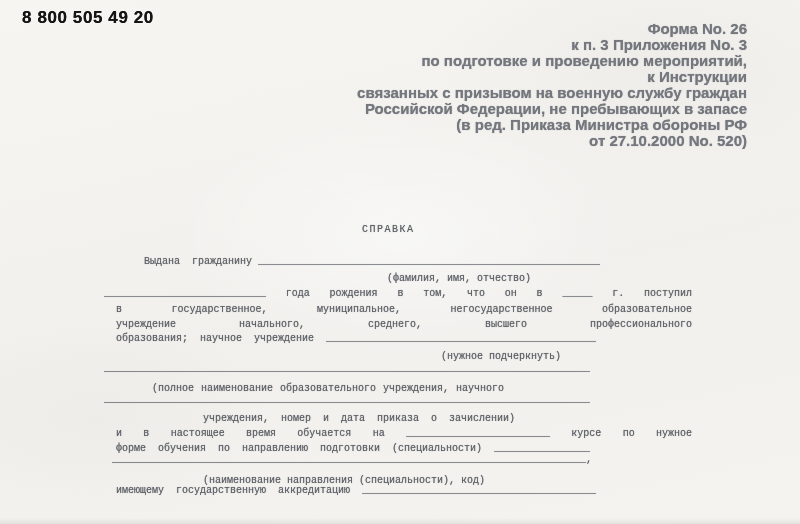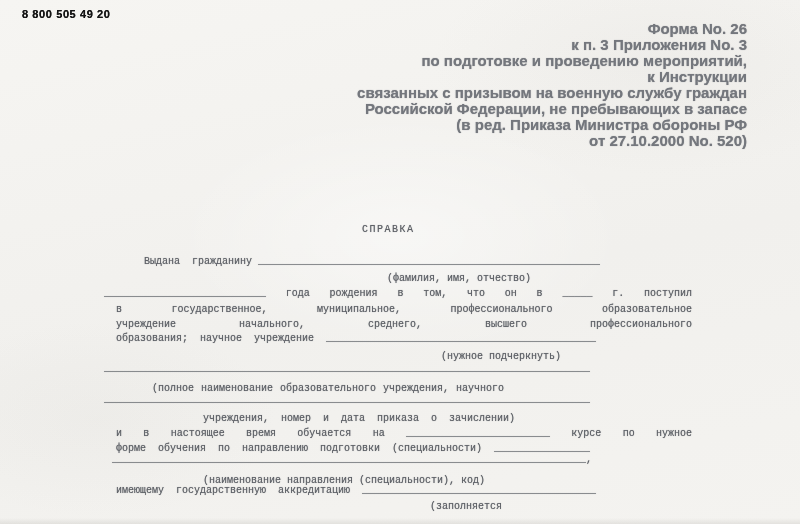--- a/index.html
+++ b/index.html
@@ -27,21 +27,21 @@
     left: 0; right: 0; bottom: 0;
     height: 6px;
     background: linear-gradient(to top, rgba(150,148,142,0.18), transparent);
     pointer-events: none;
   }
   .phone {
     position: absolute;
     left: 22px;
     top: 8px;
     font-family: "Liberation Sans", sans-serif;
-    font-size: 11px;
+    font-size: 17px;
     font-weight: 700;
     letter-spacing: 0.6px;
     color: #151515;
     text-shadow: 0 0 0.5px #151515;
   }
   .hdr {
     position: absolute;
     top: 21px;
     right: 53px;
     width: 460px;
@@ -108,28 +108,27 @@
     <div class="hline">Российской Федерации, не пребывающих в запасе</div>
     <div class="hline">(в ред. Приказа Министра обороны РФ</div>
     <div class="hline">от 27.10.2000 No. 520)</div>
   </div>
 
   <div class="ln title">СПРАВКА</div>
 
   <div class="ln ln1">(фамилия, имя, отчество)</div>
   <div class="ln ln0">Выдана  гражданину _________________________________________________________</div>
   <div class="ln ln2 jst">___________________________ года рождения в том, что он в _____ г. поступил</div>
-  <div class="ln ln3 jst">в государственное, муниципальное, профессионального образовательное</div>
+  <div class="ln ln3 jst">в государственное, муниципальное, негосударственное образовательное</div>
   <div class="ln ln4 jst">учреждение начального, среднего, высшего профессионального</div>
   <div class="ln ln5">образования;  научное  учреждение  _____________________________________________</div>
   <div class="ln ln6">(нужное подчеркнуть)</div>
   <div class="ln ln7">_________________________________________________________________________________</div>
   <div class="ln ln8">(полное наименование образовательного учреждения, научного</div>
   <div class="ln ln9">_________________________________________________________________________________</div>
   <div class="ln ln10">учреждения,  номер  и  дата  приказа  о  зачислении)</div>
   <div class="ln ln11 jst">и в настоящее время обучается на ________________________ курсе по нужное</div>
   <div class="ln ln12">форме  обучения  по  направлению  подготовки  (специальности)  ________________</div>
   <div class="ln ln13">_______________________________________________________________________________,</div>
   <div class="ln ln14">(наименование направления (специальности), код)</div>
   <div class="ln ln15">имеющему  государственную  аккредитацию  _______________________________________</div>
-  <div class="ln ln16">(заполняется</div>
 
 </div>
 
 </body></html>

